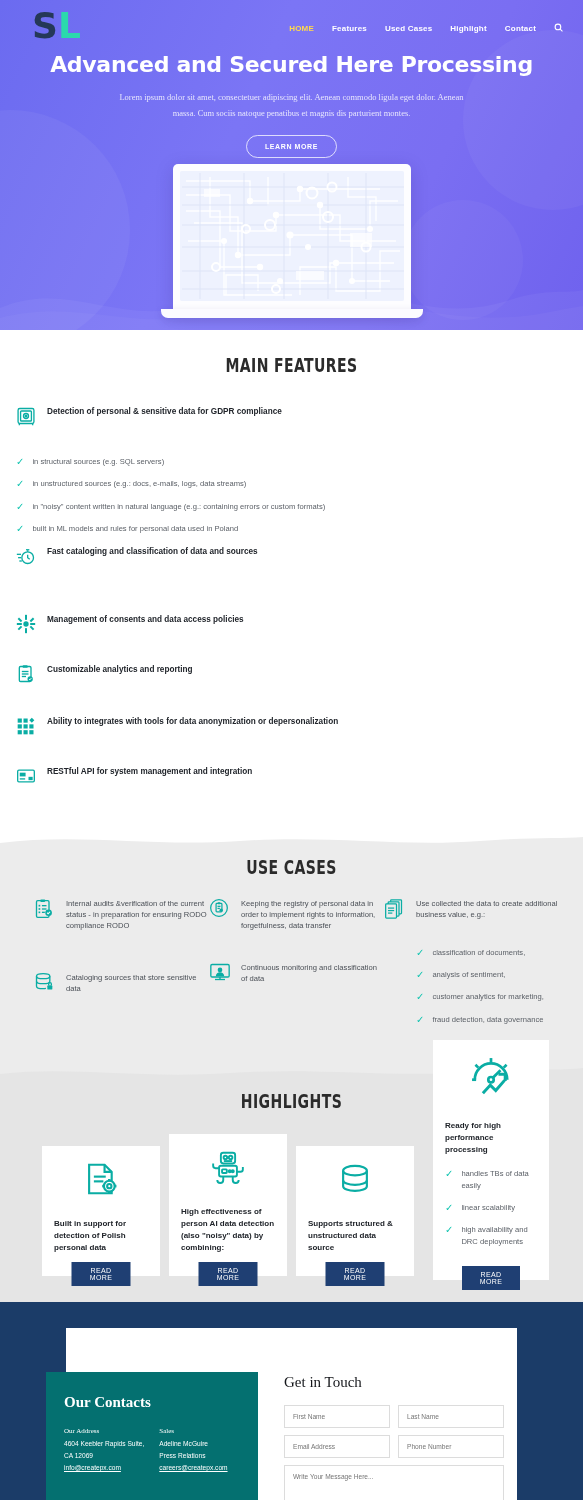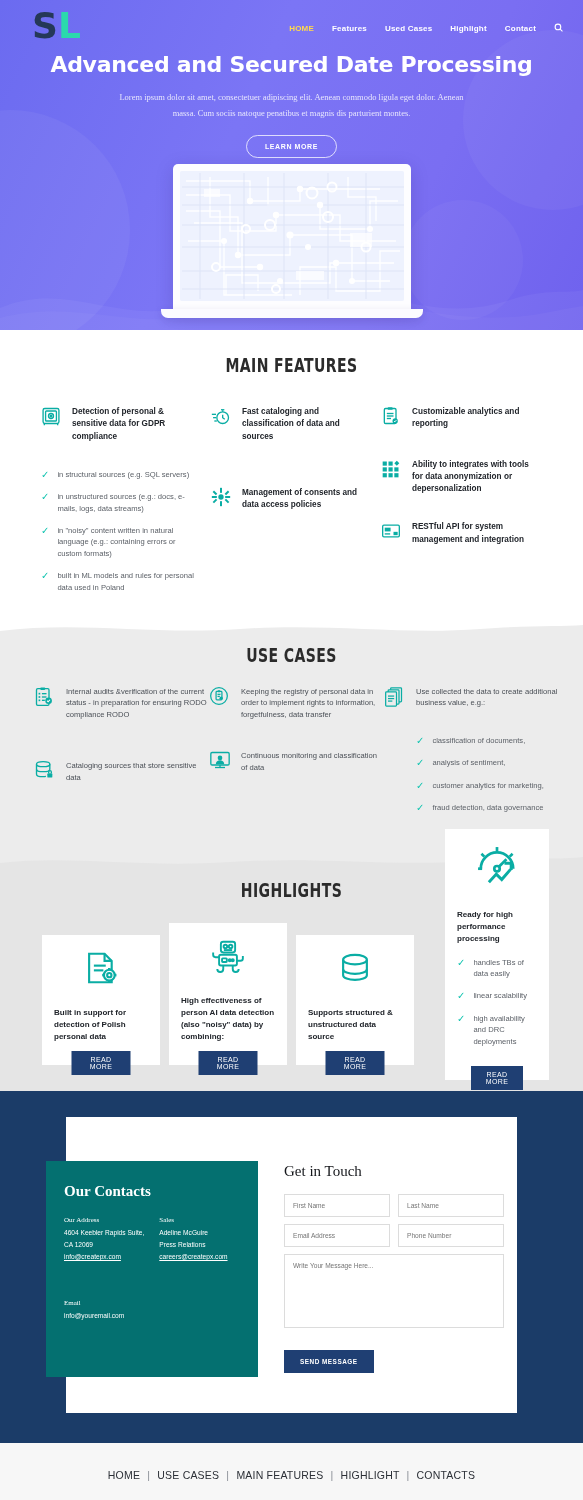--- a/index.html
+++ b/index.html
@@ -101,22 +101,22 @@
     color: #2b2b2b; letter-spacing: .5px;
     font-family: "DejaVu Sans Condensed", "DejaVu Sans", sans-serif;
     transform: scaleX(.82); 
   }
 
   
   .features {
     background: #fff; padding: 24px 0 18px 0; position: relative;
   }
   .feat-grid {
-    display: grid; grid-template-columns: 1fr 1fr 1fr;
-    padding: 30px 32px 0 41px; gap: 0px;
+    display: grid; grid-template-columns: 1fr;
+    padding: 30px 32px 0 16px; gap: 0px;
   }
   .feat-col { padding-right: 12px; }
   .feat-item { display: flex; gap: 9px; margin-bottom: 26px; }
   .feat-icon { flex: 0 0 auto; width: 22px; color: #0aada4; }
   .feat-txt {
     font-size: 8.2px; font-weight: bold; color: #21252b; line-height: 1.5;
   }
   .check-list { margin-top: 2px; }
   .check-item { display: flex; gap: 8px; margin-bottom: 11px; align-items: flex-start; }
   .check-mark { color: #12c4b0; font-size: 10px; line-height: 1; flex:0 0 auto; padding-top:1px;}
@@ -143,21 +143,21 @@
   .hl-row {
     display: flex; gap: 9px; padding: 22px 34px 0 42px; align-items: flex-end;
     position: relative;
   }
   .hl-card {
     background: #fff; width: 118px; position: relative;
     padding: 14px 12px 22px 12px; min-height: 126px;
   }
   .hl-card.tall {
     position: absolute; right: 34px; top: -72px;
-    min-height: 212px; width: 104px;
+    min-height: 212px; width: 116px;
   }
   .hl-icon { color: #0aada4; text-align: center; margin-bottom: 16px; }
   .hl-title {
     font-size: 8px; font-weight: bold; color: #21252b; line-height: 1.5;
   }
   .hl-readmore {
     position: absolute; left: 50%; transform: translateX(-50%);
     bottom: -10px;
     background: #1f3f73; color: #fff; font-size: 7px; letter-spacing: .4px;
     padding: 5px 11px; border: none; cursor: pointer;
@@ -237,21 +237,21 @@
       <a href="#">Contact</a>
       <span class="search-icon">
         <svg width="9" height="9" viewBox="0 0 16 16" fill="none" stroke="#ffffff" stroke-width="2">
           <circle cx="7" cy="7" r="5"></circle>
             <line x1="11" y1="11" x2="15" y2="15"></line>
         </svg>
       </span>
     </div>
   </div>
 
-  <div class="hero-title">Advanced and Secured Date Processing</div>
+  <div class="hero-title">Advanced and Secured Here Processing</div>
   <div class="hero-sub">Lorem ipsum dolor sit amet, consectetuer adipiscing elit. Aenean commodo ligula eget dolor. Aenean massa. Cum sociis natoque penatibus et magnis dis parturient montes.</div>
   <div class="hero-btn-wrap">
     <button class="hero-btn">LEARN MORE</button>
   </div>
 
   <div class="laptop">
     <div class="laptop-body">
       <div class="laptop-screen">
         <svg width="224" height="130" viewBox="0 0 224 130">
           <rect width="224" height="130" fill="#eef2fe"></rect>

